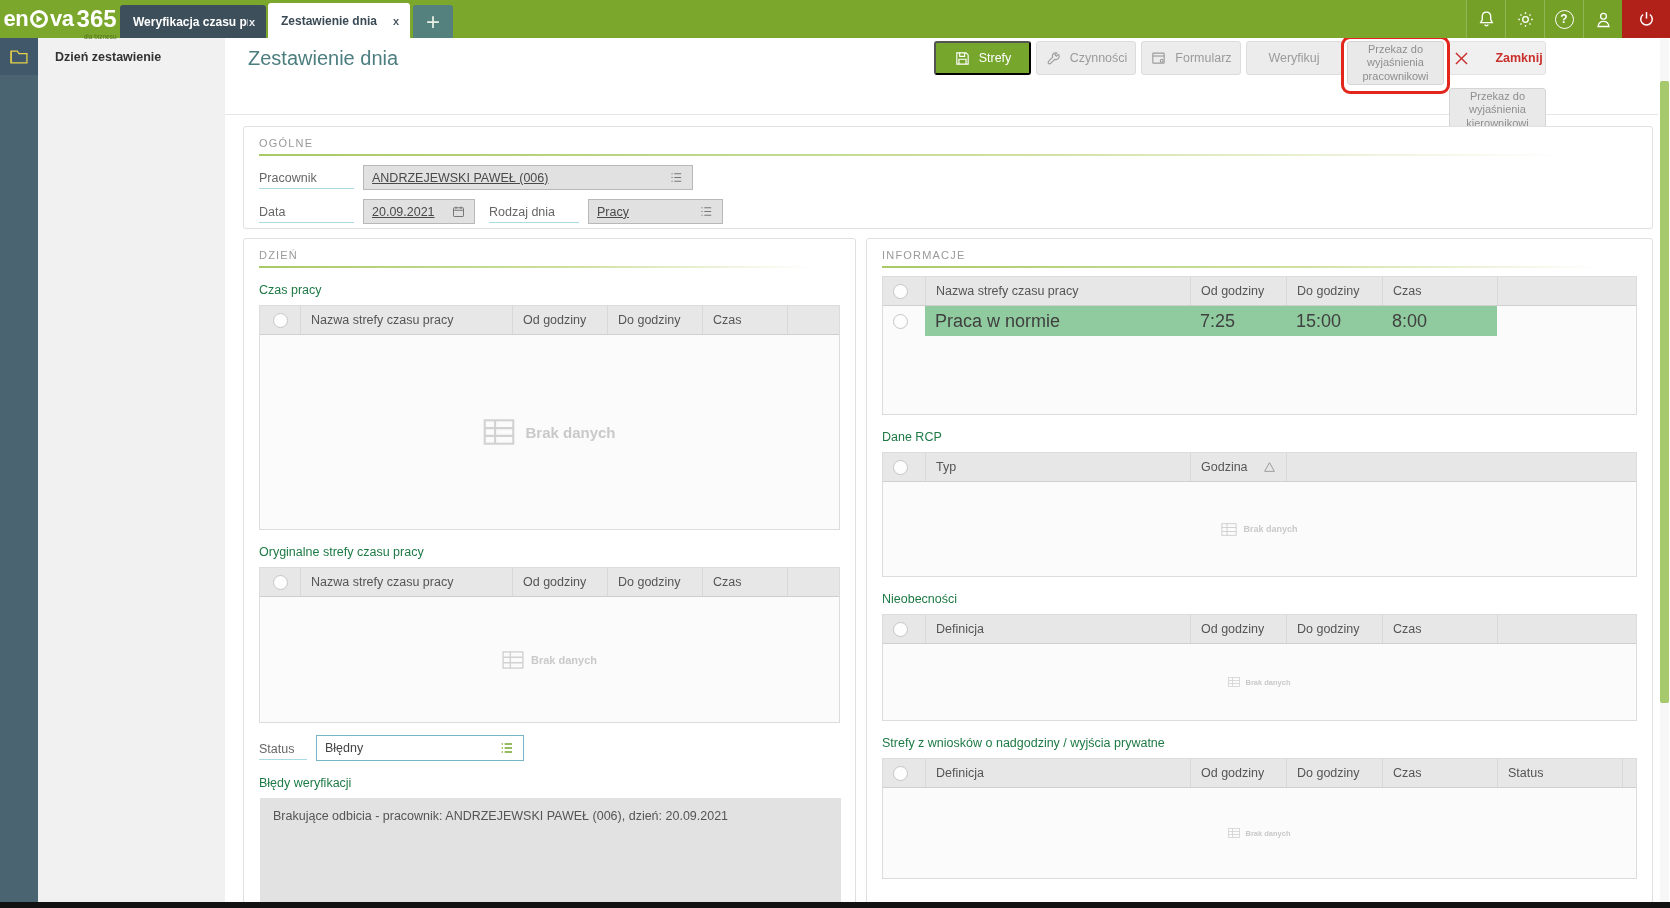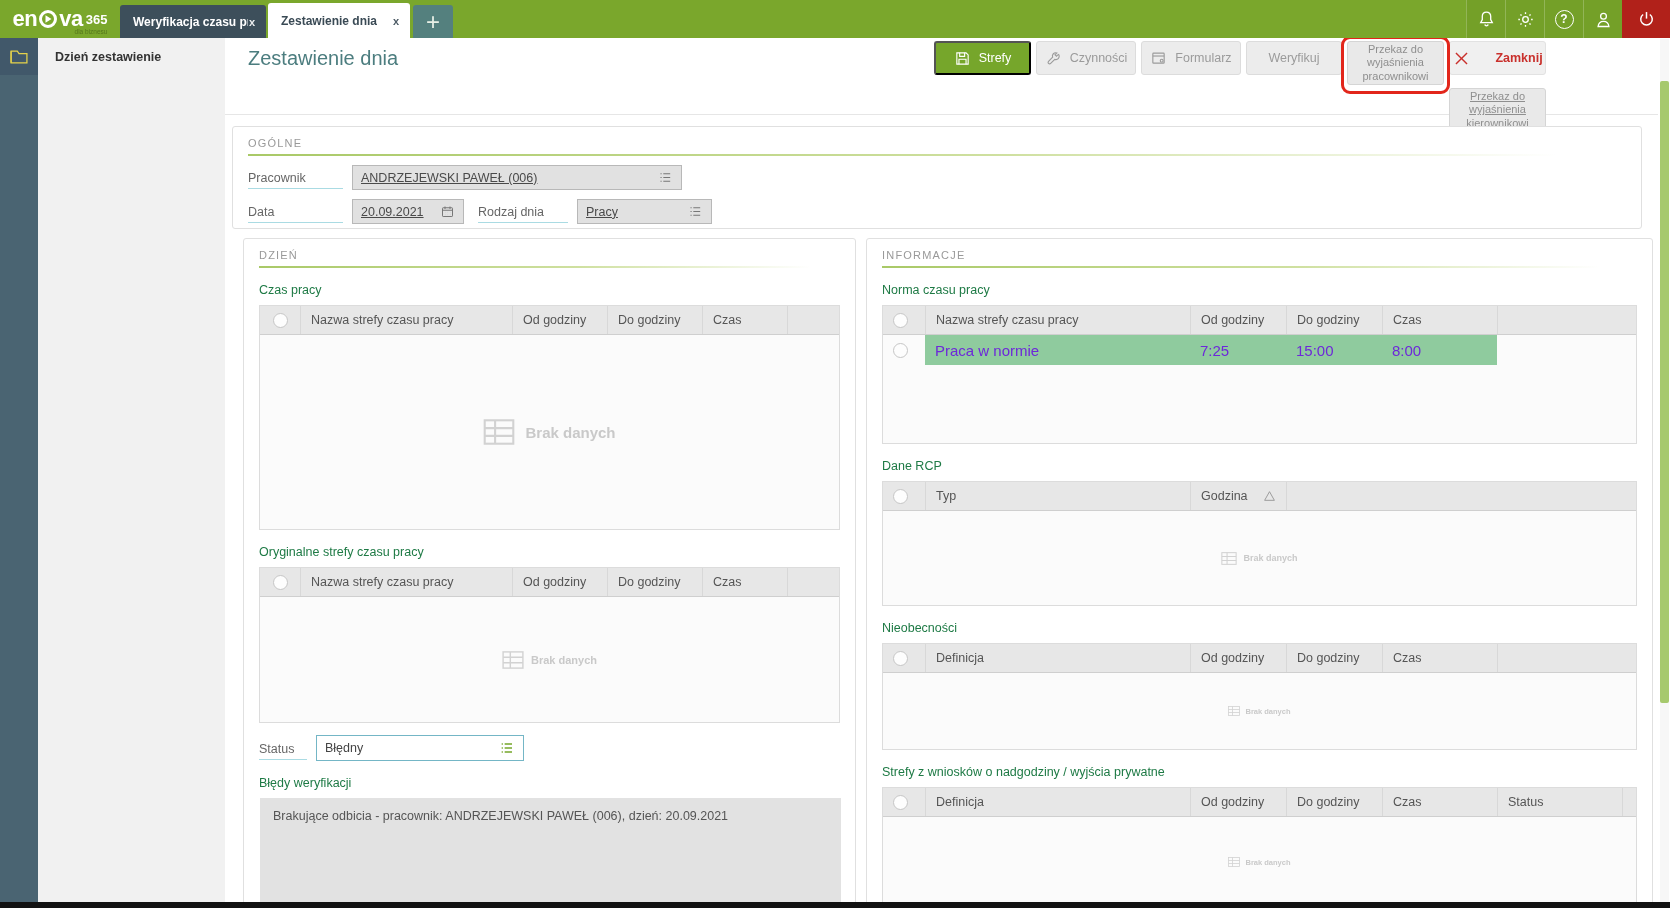--- a/index.html
+++ b/index.html
@@ -12,21 +12,21 @@
   
   .topbar { position:absolute; top:0; left:0; width:1670px; height:38px;
     background:#7aa72c; display:flex; align-items:flex-end; z-index:20; }
   .logo { width:120px; height:38px; display:flex; align-items:center;
     justify-content:center; gap:1px; color:#fff; position:relative; }
   .logo-en,.logo-va { font-size:22px; font-weight:bold; letter-spacing:-0.5px; }
   .logo-circle { width:18px; height:18px; border:3px solid #fff; border-radius:50%;
     display:inline-flex; align-items:center; justify-content:center; margin:0 1px; }
   .logo-circle svg { display:block; }
   .logo-365wrap { position:relative; margin-left:2px; }
-  .logo-365 { font-size:13px; font-weight:bold; color:#fff; }
+  .logo-365 { font-size:24px; font-weight:bold; color:#fff; }
   .logo-tagline { position:absolute; right:0; bottom:-7px; font-size:6.5px; color:#54761b; white-space:nowrap; }
   .tabs { display:flex; align-items:flex-end; height:38px; gap:2px; }
   .tab { height:33px; display:flex; align-items:center; padding:0 10px 0 13px;
     border-radius:3px 3px 0 0; font-size:12px; font-weight:bold; cursor:default; }
   .tab-inactive { background:#3d4f5b; color:#fff; width:146px; }
   .tab-active { background:#fff; color:#3a4a55; width:142px; height:35px; }
   .tab-label { flex:1; white-space:nowrap; overflow:hidden; }
   .tab-close { font-size:11px; font-weight:bold; opacity:.9; padding:2px 1px; }
   .newtab { width:40px; height:33px; margin-left:1px; background:#54807e; color:#e8f0e6;
     border-radius:3px 3px 0 0; display:flex; align-items:center; justify-content:center;
@@ -57,25 +57,25 @@
   .btn-green { background:#76a62b; color:#fff; width:97px; }
   .btn-gray { background:#ececec; border:1px solid #dcdcdc; color:#9b9b9b; width:100px; }
   .btn-plain { width:96px; }
   .btn-multi { width:97px; height:44px; font-size:11px; line-height:1.2; text-align:center;
     background:#e9e9e9; border:1px solid #d5d5d5; color:#8f8f8f; border-radius:3px;
     display:flex; align-items:center; justify-content:center; padding:2px 3px; }
   .btn-close { background:#f0f0f0; border:1px solid #e2e2e2; color:#c9302c; width:97px; font-weight:bold;gap:24px; }
   .btn-wrap { position:relative; }
   .annotation { position:absolute; top:-5px; left:-6px; right:-6px; bottom:-9px;
     border:3px solid #e2261b; border-radius:9px; pointer-events:none; z-index:6; }
-  .btn-kierownik { position:absolute; top:47px; right:0;text-decoration:underline; }
+  .btn-kierownik { position:absolute; top:47px; right:0; }
 
   
   .panel { position:absolute; background:#fff; border:1px solid #e0e0e0; border-radius:3px; padding:8px 15px 0 15px; }
-  .panel-ogolne { left:7px; top:88px; width:1410px; height:103px; }
+  .panel-ogolne { left:18px; top:88px; width:1410px; height:103px; }
   .panel-dzien { left:18px; top:200px; width:613px; height:700px; overflow:hidden; }
   .panel-info  { left:641px; top:200px; width:787px; height:700px; overflow:hidden; }
   .section-title { font-size:11px; color:#999; letter-spacing:1.2px; padding-top:2px; }
   .section-rule { height:2px; margin-top:5px; background:linear-gradient(to right,#a9c967 0%,#cfe0a0 55%,rgba(255,255,255,0) 95%); }
 
   
   .frow { display:flex; align-items:center; margin-top:9px; }
   .field-label { width:95px; font-size:12.5px; color:#666; height:23px; display:flex; align-items:flex-end;
     padding-bottom:3px; border-bottom:1px solid #aadbe3; margin-right:9px; }
   .field-label.w2 { width:90px; margin-left:14px; }
@@ -95,21 +95,21 @@
 
   
   .grid { margin-top:8px; border:1px solid #dcdcdc; background:#fbfbfb; }
   .grid-head { display:flex; background:#e7e7e7; border-bottom:1px solid #cfcfcf; height:29px; align-items:stretch; }
   .th { display:flex; align-items:center; padding-left:10px; font-size:12.5px; color:#555; }
   .grid-head .th + .th { border-left:1px solid #d8d8d8; }
   .th.c-radio,.td.c-radio { justify-content:center; padding-left:0; }
   .radio { width:15px; height:15px; border-radius:50%; border:1px solid #c6c6c6; background:#fdfdfd; display:inline-block; }
   .grid-body { position:relative; }
   .row { display:flex; height:30px; }
-  .td { display:flex; align-items:center; padding-left:10px; font-size:15px; color:#6d28d9; }
+  .td { display:flex; align-items:center; padding-left:10px; font-size:18px; color:#404040; }
   .td.hl { background:#8fcb9e; }
 
   
   .c-radio { width:40px; } .c-name-l { width:212px; } .c-od-l { width:95px; }
   .c-do-l { width:95px; } .c-czas-l { width:85px; } .c-fill { flex:1; }
   
   .c-radio-r { width:42px; } .c-name-r { width:265px; } .c-od-r { width:96px; }
   .c-do-r { width:96px; } .c-czas-r { width:115px; } .c-status-r { width:125px; }
 
   .th-sort { display:flex; align-items:center; justify-content:space-between; padding-right:10px; }
@@ -390,21 +390,20 @@
     <div class="group-label">Błędy weryfikacji</div>
     <div class="bledy-box">
       <span>Brakujące odbicia - pracownik: ANDRZEJEWSKI PAWEŁ (006), dzień: 20.09.2021</span>
     </div>
   </div>
 
   <div class="panel panel-info">
     <div class="section-title">INFORMACJE</div>
     <div class="section-rule"></div>
 
-    <div class="group-label">Norma czasu pracy</div>
     <div class="grid">
       <div class="grid-head">
         <div class="th c-radio-r">
             <span class="radio"></span>
           </div>
         <div class="th c-name-r">Nazwa strefy czasu pracy</div>
         <div class="th c-od-r">Od godziny</div>
         <div class="th c-do-r">Do godziny</div>
         <div class="th c-czas-r">Czas</div>
         <div class="th c-fill"></div>

